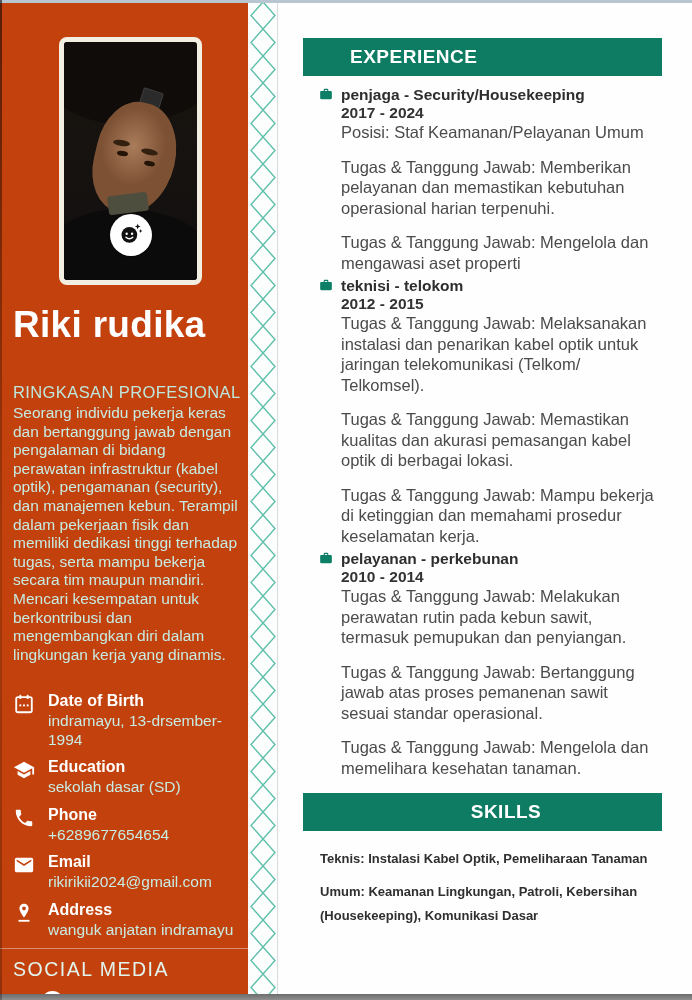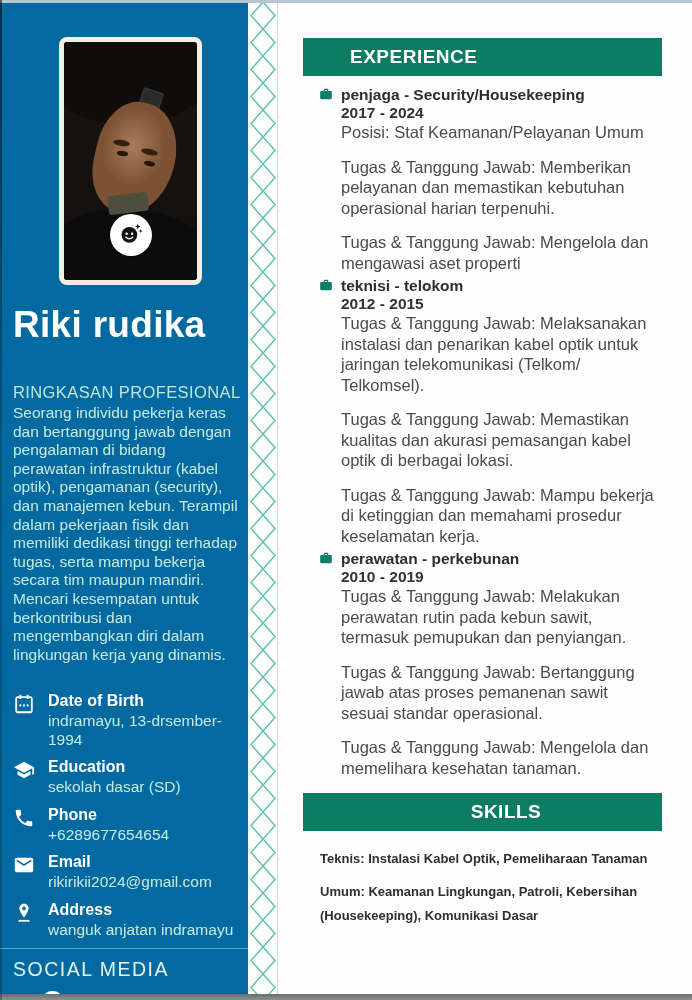--- a/index.html
+++ b/index.html
@@ -3,21 +3,21 @@
 <meta charset="utf-8">
 <style>
   * { margin:0; padding:0; box-sizing:border-box; }
   html,body { background:#ffffff; }
   body { font-family:"Liberation Sans", sans-serif; }
   .page { position:relative; width:692px; height:1000px; background:#fdfdfd; overflow:hidden; margin:0 auto; }
   .topline { position:absolute; top:0; left:0; width:692px; height:3px; background:#b7c6d0; z-index:9; }
   .leftedge { position:absolute; top:0; left:0; width:2px; height:1000px; background:linear-gradient(rgba(0,0,0,.55), rgba(0,0,0,.15) 55%, rgba(0,0,0,.25)); z-index:10; }
 
   
-  .sidebar { position:absolute; left:0; top:2px; width:248px; height:998px; background:#0369a1; color:#fff; }
+  .sidebar { position:absolute; left:0; top:2px; width:248px; height:998px; background:#c2410c; color:#fff; }
   .photo-frame { margin:35px 0 0 59px; width:143px; height:248px; border:5px solid #f2eee1; border-radius:8px; background:#161310; position:relative; }
   .photo-inner { position:relative; width:133px; height:238px; overflow:hidden; border-radius:4px;
      background: radial-gradient(95px 75px at 92% 4%, #bca87c 0%, rgba(45,38,26,0) 62%), linear-gradient(#18140f,#121010); }
   .cap { position:absolute; left:-18%; top:-20%; width:145%; height:54%; background:#0f0c09; border-radius:50%; transform:rotate(-9deg); }
   .cap-strap { position:absolute; left:58%; top:20%; width:16%; height:7%; background:#2b2b2b; border:1px solid #3d3d3d; border-radius:2px; transform:rotate(18deg); }
   .face { position:absolute; left:23%; top:25%; width:60%; height:47%; background:radial-gradient(closest-side at 45% 40%, #a97c5b, #7d5134 88%); border-radius:48% 52% 55% 45%; transform:rotate(13deg); }
   .brow-l { position:absolute; left:37%; top:41%; width:13%; height:2.6%; background:#33200f; border-radius:50%; transform:rotate(8deg); }
   .brow-r { position:absolute; left:58%; top:45%; width:13%; height:2.6%; background:#33200f; border-radius:50%; transform:rotate(12deg); }
   .eye-l { position:absolute; left:40%; top:46%; width:8%; height:2.2%; background:#241407; border-radius:50%; transform:rotate(8deg); }
   .eye-r { position:absolute; left:60%; top:50%; width:8%; height:2.2%; background:#241407; border-radius:50%; transform:rotate(12deg); }
@@ -216,22 +216,22 @@
         <p>Tugas &amp; Tanggung Jawab: Memastikan kualitas dan akurasi pemasangan kabel optik di berbagai lokasi.</p>
         <p>Tugas &amp; Tanggung Jawab: Mampu bekerja di ketinggian dan memahami prosedur keselamatan kerja.</p>
       </article>
 
       <article class="entry">
         <span class="briefcase">
           <svg viewBox="0 0 24 24" fill="#0c7f66">
             <path d="M20 7h-4V5c0-1.1-.9-2-2-2h-4C8.9 3 8 3.9 8 5v2H4c-1.1 0-2 .9-2 2v10c0 1.1.9 2 2 2h16c1.1 0 2-.9 2-2V9c0-1.1-.9-2-2-2zm-6 0h-4V5h4v2z"></path>
           </svg>
         </span>
-        <h3 class="job-title">perawatan - perkebunan</h3>
-        <div class="period">2010 - 2019</div>
+        <h3 class="job-title">pelayanan - perkebunan</h3>
+        <div class="period">2010 - 2014</div>
         <p>Tugas &amp; Tanggung Jawab: Melakukan perawatan rutin pada kebun sawit, termasuk pemupukan dan penyiangan.</p>
         <p>Tugas &amp; Tanggung Jawab: Bertanggung jawab atas proses pemanenan sawit sesuai standar operasional.</p>
         <p>Tugas &amp; Tanggung Jawab: Mengelola dan memelihara kesehatan tanaman.</p>
       </article>
 
     </section>
 
     <div class="section-bar skills-bar">SKILLS</div>
 
     <div class="skills">

